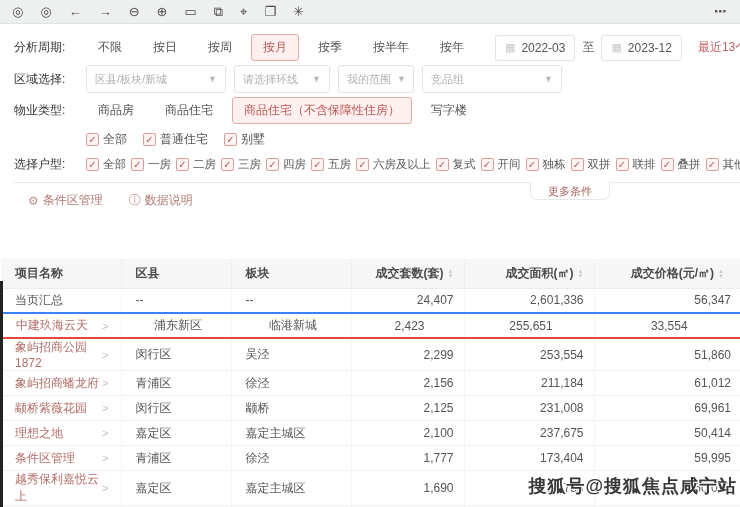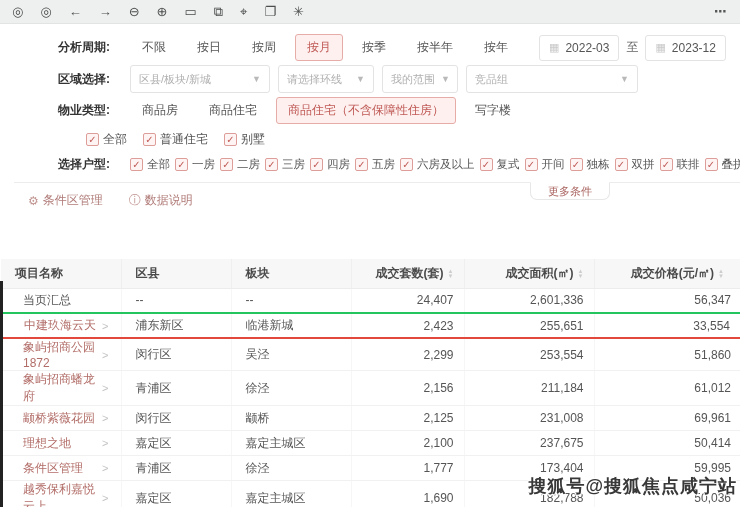--- a/index.html
+++ b/index.html
@@ -7,36 +7,36 @@
     font-family:"Liberation Sans","DejaVu Sans",sans-serif; position:relative; }
   
   .toolbar { height:24px; background:#eef0f0; border-bottom:1px solid #e2e4e4;
     display:flex; align-items:center; padding:0 12px; gap:17px; color:#4c4c4c; font-size:13px; }
   .ticon { cursor:pointer; line-height:1; color:#4c4c4c; }
   .tb-spacer { flex:1; }
   .tb-more { color:#555; letter-spacing:1px; cursor:pointer; font-weight:bold; }
   
   .filters { padding:6px 0 0 14px; font-size:12px; color:#333; }
   .frow { display:flex; align-items:center; margin-top:4px; white-space:nowrap; }
-  .flabel { font-weight:bold; color:#333; width:72px; flex:0 0 72px;margin-left:44px; }
+  .flabel { font-weight:normal; color:#333; width:72px; flex:0 0 72px; }
   .opt { padding:4px 11px; margin-right:7px; color:#555; border:1px solid transparent;
     border-radius:3px; cursor:pointer; }
   .opt.selected { background:#fdf0ef; border-color:#e6aca8; color:#c05a56; }
   .dateinput { display:flex; align-items:center; gap:6px; border:1px solid #e3e3e3;
     border-radius:3px; height:26px; padding:0 9px; color:#555; background:#fff; }
   .dateinput .cal { color:#c9c9c9; font-size:11px; }
   .range-sep { margin:0 7px; color:#666; }
   .qlinks { display:flex; gap:15px; margin-left:16px; }
   .qlink { color:#bf6261; cursor:pointer; }
   .dd { display:flex; align-items:center; justify-content:space-between; border:1px solid #e3e3e3;
     border-radius:3px; height:28px; padding:0 8px; color:#b0b0b0; margin-right:8px;
     font-size:11px; cursor:pointer; background:#fff; }
   .dd .arr { color:#b9b9b9; font-size:9px; margin-left:6px; }
   .dd:nth-child(1){ width:140px; } .dd:nth-child(2){ width:96px; }
-  .dd:nth-child(3){ width:76px; } .dd:nth-child(4){ width:172px; }
+  .dd:nth-child(3){ width:76px; } .dd:nth-child(4){ width:140px; }
   .cb { display:inline-flex; align-items:center; margin-right:16px; color:#555; cursor:pointer; }
   .cb .cbbox { width:13px; height:13px; border:1px solid #dd9d99; background:#fdf4f3;
     border-radius:2px; color:#c05a56; font-size:10px; line-height:11px; text-align:center;
     margin-right:4px; font-weight:bold; flex:0 0 13px; }
   .room-row .cb { margin-right:5px; font-size:11.5px; }
   .sub-row { padding-left:72px; }
   
   .ffooter { border-top:1px solid #ececec; margin-top:9px; position:relative;
     padding:9px 14px 8px; display:flex; gap:26px; font-size:12px; }
   .flink { display:flex; align-items:center; gap:4px; color:#b07b78; cursor:pointer; }
@@ -51,26 +51,26 @@
   col.c4{width:113px} col.c5{width:130px} col.c6{width:147px}
   th { background:#f7f7f7; height:29px; font-weight:bold; color:#4a4a4a; text-align:left;
     padding:0 10px 0 14px; border-right:1px solid #efefef; border-bottom:1px solid #ececec; }
   th.num { text-align:right; padding-right:10px;margin-top:30px; }
   th:last-child { padding-right:17px; border-right:none; }
   td { height:25px; border-bottom:1px solid #f1f1f1; border-right:1px solid #f6f6f6;
     padding:0 10px 0 14px; overflow:hidden; }
   td:last-child { border-right:none; padding-right:17px; }
   td.num { text-align:right; padding-right:10px; color:#555; }
   .c-name { display:flex; align-items:center; }
-  .pname { color:#b26d68; cursor:pointer;margin-left:8px; }
+  .pname { color:#b26d68; cursor:pointer; }
   .pname.summary { color:#555; cursor:default; }
   .chev { margin-left:auto; color:#c2c2c2; font-size:11px; padding-right:2px; }
   .sort { display:inline-flex; flex-direction:column; margin-left:4px; vertical-align:middle;
     color:#cdcdcd; font-size:6px; line-height:4.5px; cursor:pointer; }
-  tr.highlight td { border-top:2px solid #22c55e; border-bottom:2px solid #e2483c; background:#fff; }
+  tr.highlight td { border-top:2px solid #3b82f6; border-bottom:2px solid #e2483c; background:#fff;text-align:center; }
   tr.highlight td:first-child { border-left:2px solid #e2483c; }
   tr.highlight td:last-child { border-right:2px solid #e2483c; }
   .left-strip { position:absolute; left:0; top:281px; width:3px; height:226px; background:#222; }
   .watermark { position:absolute; right:3px; bottom:9px; font-size:18px; font-weight:bold;
     color:#383838; letter-spacing:1px;
     text-shadow:-1px -1px 0 #fff, 1px -1px 0 #fff, -1px 1px 0 #fff, 1px 1px 0 #fff; }
 </style>
 </head>
 <body>
 

